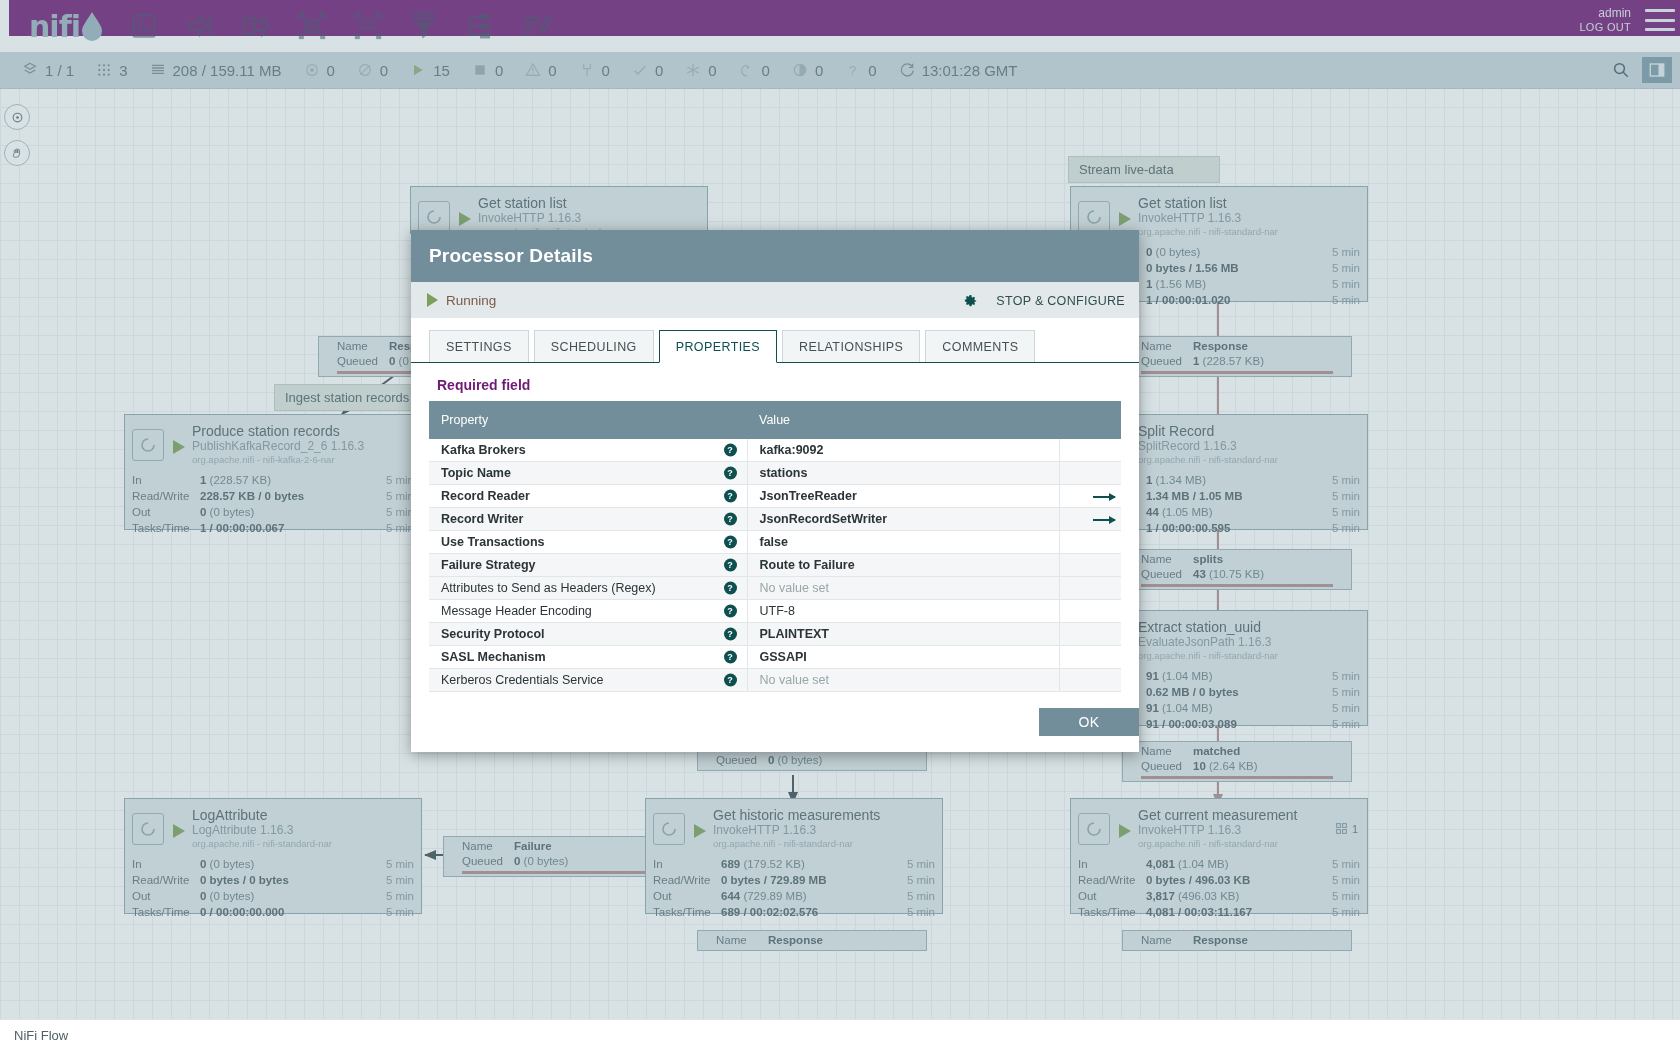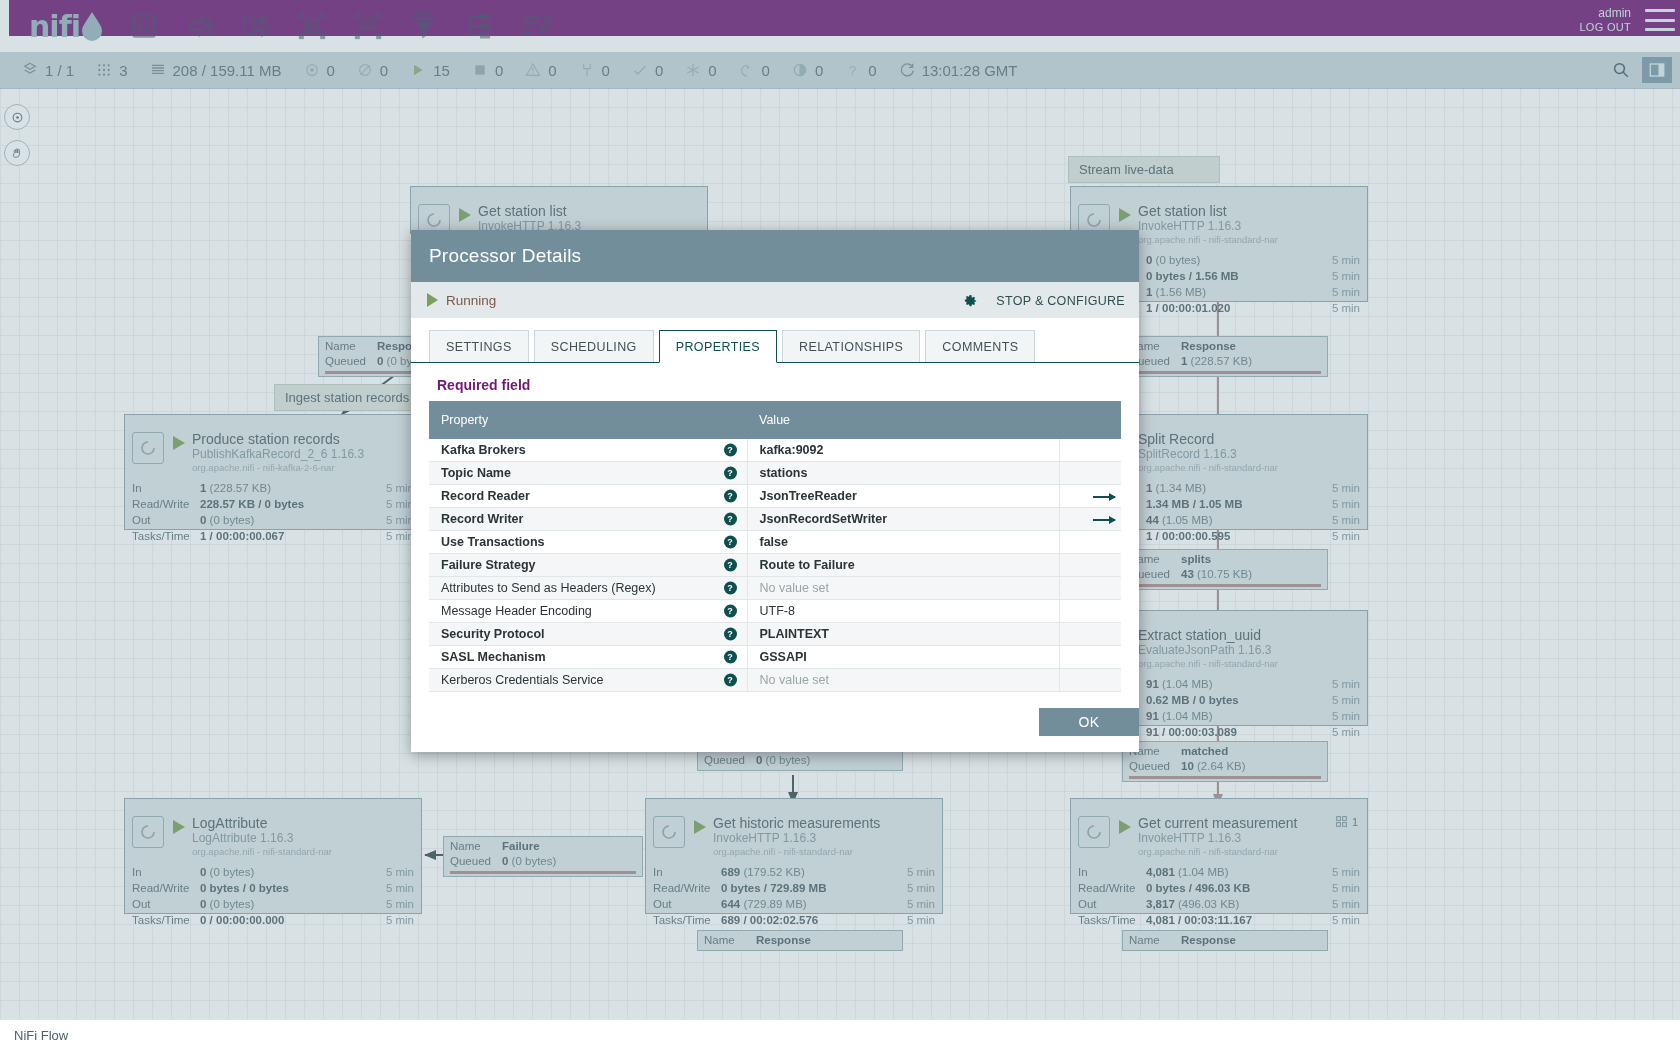--- a/index.html
+++ b/index.html
@@ -40,53 +40,53 @@
   .sb-btn{width:30px;height:26px;display:flex;align-items:center;justify-content:center;}
   .sb-btn.active{background:#7b99a6;}
 
   
   #palette{position:absolute;left:4px;top:104px;width:24px;z-index:12;}
   .pal-btn{width:24px;height:24px;border-radius:50%;background:#ffffff;border:1px solid #a9bcc4;
            margin-bottom:10px;display:flex;align-items:center;justify-content:center;}
 
   
   .proc{position:absolute;background:#dfe5e7;border:1px solid #8fa5ae;z-index:5;}
-  .proc .phead{display:flex;align-items:flex-start;padding:16px 7px 4px 7px;}
+  .proc .phead{display:flex;align-items:center;padding:8px 7px 4px 7px;}
   .pico{width:30px;height:30px;border:1px solid #9aafb7;border-radius:3px;flex:0 0 auto;
         display:flex;align-items:center;justify-content:center;background:#dfe5e7;margin-top:1px;}
   .ptri{width:0;height:0;border-top:7px solid transparent;border-bottom:7px solid transparent;
         border-left:12px solid #7ba05b;margin:5px 7px 0 9px;flex:0 0 auto;}
   .pnames{min-width:0;}
   .pname{font-size:14px;color:#4e6068;line-height:1.15;white-space:nowrap;}
   .ptype{font-size:12px;color:#8397a0;line-height:1.25;white-space:nowrap;}
   .pbundle{font-size:9.5px;color:#9aabb3;line-height:1.3;white-space:nowrap;}
   .pstats{padding:2px 0 4px 0;}
   .prow{display:flex;align-items:center;font-size:11.5px;color:#5d7079;line-height:16px;padding:0 7px;}
   .prow .lbl{width:68px;flex:0 0 auto;}
   .prow .val{flex:1 1 auto;font-weight:700;color:#4e6068;}
   .prow .val .soft{font-weight:400;color:#6b7f88;}
   .prow .tm{flex:0 0 auto;color:#8397a0;font-weight:400;}
 
   
-  .connlbl{position:absolute;background:#dfe5e7;border:1px solid #9aafb7;z-index:4;padding:2px 6px;}
+  .connlbl{position:absolute;background:#dfe5e7;border:1px solid #9aafb7;z-index:4;padding:2px 18px;}
   .cl-row{display:flex;font-size:11.5px;color:#5d7079;line-height:15px;white-space:nowrap;}
   .cl-row .k{width:52px;flex:0 0 auto;}
   .cl-row .v{font-weight:700;color:#4e6068;}
   .cl-row .v .soft{font-weight:400;color:#6b7f88;}
   .cl-bar{height:3px;background:#b08a8a;margin-top:2px;}
 
   
   .lbl-note{position:absolute;background:#dde3dd;border:1px solid #c3cdc3;z-index:4;
             font-size:13px;color:#4e6068;padding:5px 10px;white-space:nowrap;}
 
   
   #modal{position:absolute;left:411px;top:230px;width:728px;height:522px;background:#ffffff;
          box-shadow:0 3px 14px rgba(0,0,0,.35);z-index:60;display:flex;flex-direction:column;}
   #modal-head{height:52px;background:#728e9b;display:flex;align-items:center;padding:0 18px;flex:0 0 auto;}
-  #modal-title{font-size:19px;color:#ffffff;font-weight:400;letter-spacing:.2px;}
+  #modal-title{font-size:19px;color:#ffffff;font-weight:700;letter-spacing:.2px;}
   #modal-status{height:36px;background:#e3e8ea;display:flex;align-items:center;padding:0 14px 0 16px;flex:0 0 auto;}
   .run-tri{width:0;height:0;border-top:7px solid transparent;border-bottom:7px solid transparent;
            border-left:11px solid #7ba05b;margin-right:8px;}
   #run-text{font-size:13.5px;color:#7a5a4a;font-weight:400;}
   #stopcfg{margin-left:auto;display:flex;align-items:flex-end;gap:18px;}
   #stopcfg .sc-label{font-size:12.5px;color:#2f4f4f;letter-spacing:.3px;font-weight:400;}
 
   #tabs{display:flex;align-items:flex-end;padding:12px 18px 0 18px;flex:0 0 auto;
         border-bottom:1px solid #0e4f4f;background:#ffffff;height:32px;box-sizing:content-box;}
   .tab{font-size:12.5px;letter-spacing:.4px;color:#445055;padding:9px 16px 8px 16px;

